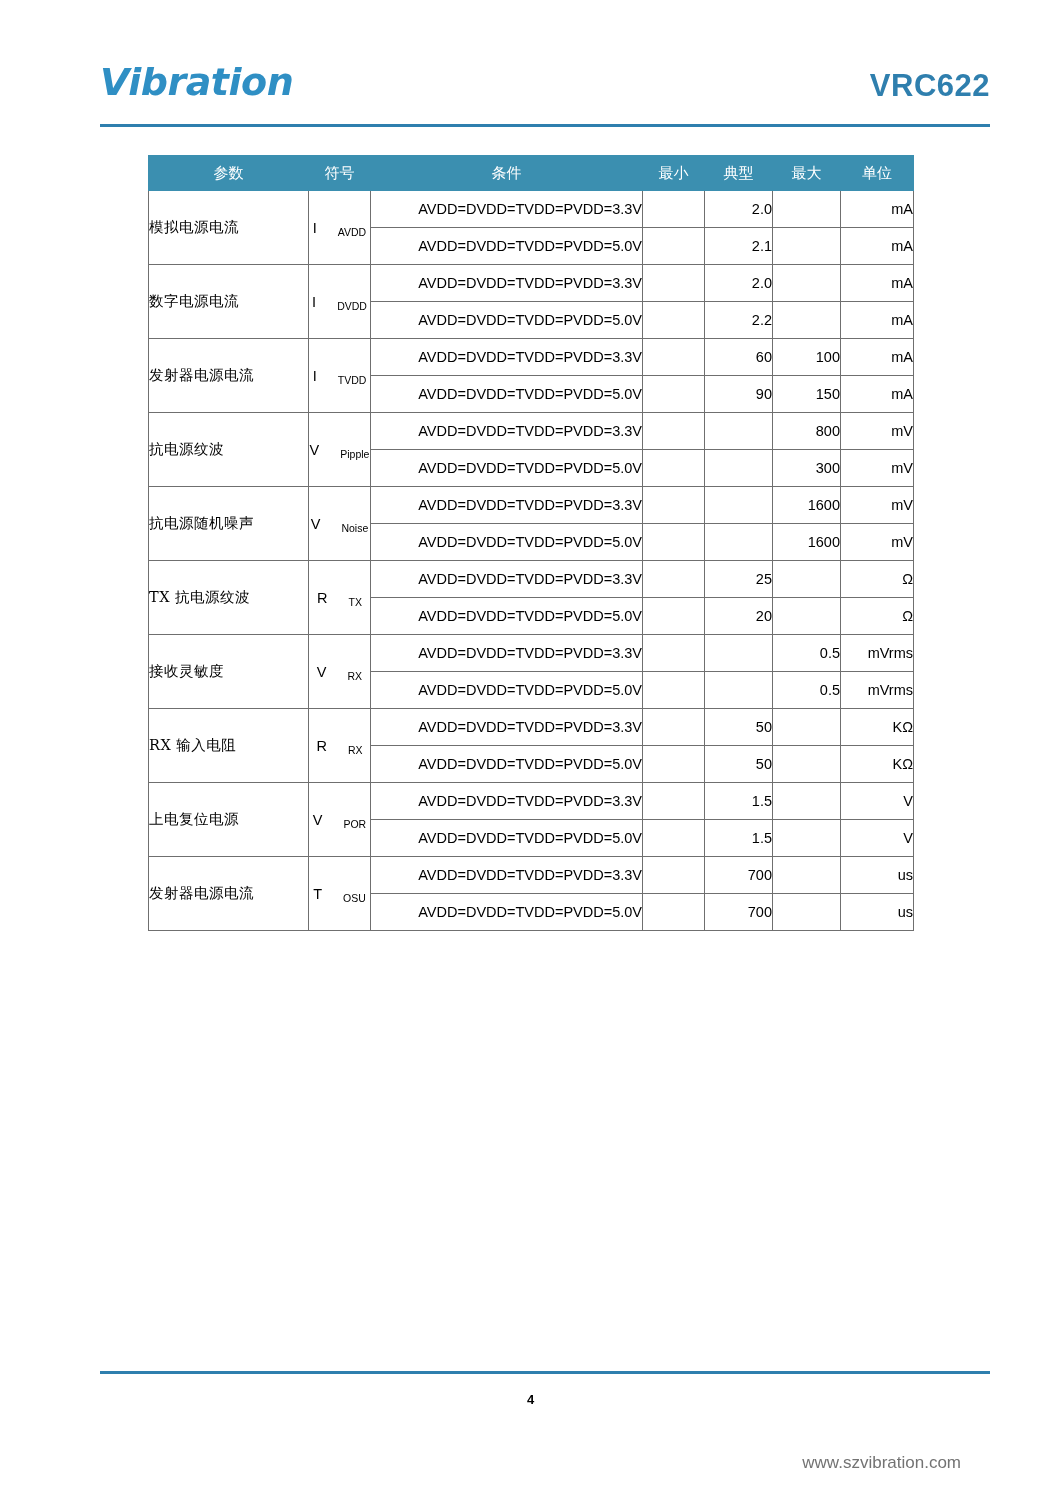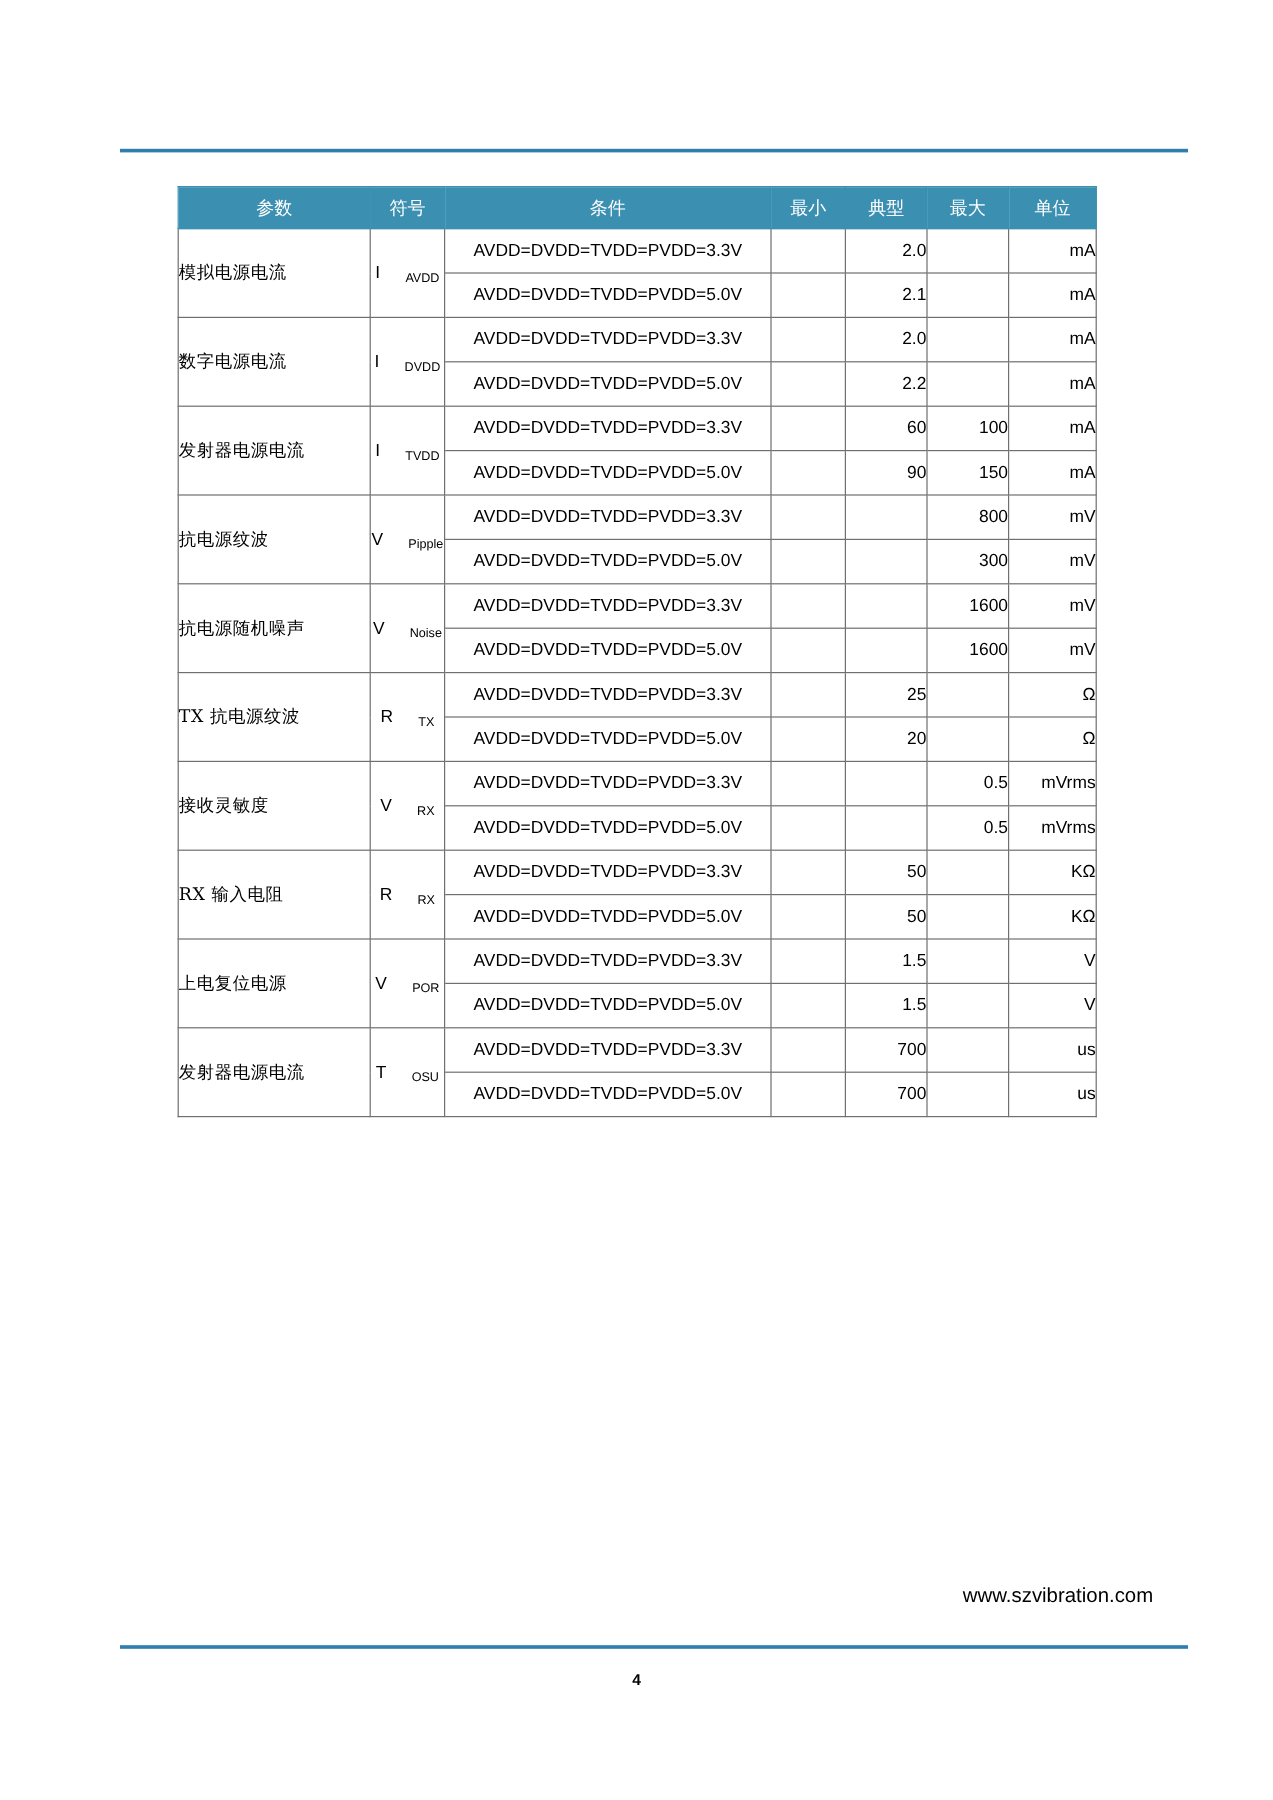--- a/index.html
+++ b/index.html
@@ -107,21 +107,21 @@
     white-space: nowrap;
   }
   td.symbol sub {
     font-size: 10.5px;
     vertical-align: baseline;
     position: relative;
     top: 3px;
     margin-left: 21px;
   }
   td.cond {
-    text-align: center;
+    text-align: right;
     padding-left: 4px;
     font-size: 14px;
     white-space: nowrap;
   }
   td.num {
     text-align: right;
     font-size: 14.5px;
   }
   td.unit {
     text-align: right;
@@ -143,30 +143,34 @@
     right: 0;
     top: 1392px;
     text-align: center;
     font-size: 13px;
     font-weight: bold;
     color: #000;
   }
   .footer-url {
     position: absolute;
     right: 100px;
-    top: 1320px;
+    top: 1453px;
     font-size: 17px;
-    color: #000000;
+    color: #737373;
   }
 </style>
 </head>
 <body>
 
 <div class="page">
 
+  <div class="header">
+    <div class="logo">Vibration</div>
+    <div class="doc-code">VRC622</div>
+  </div>
   <div class="header-rule"></div>
 
   <div class="table-wrap">
     <table class="spec">
       <colgroup>
         <col class="col-param">
           <col class="col-symbol">
           <col class="col-cond">
         <col class="col-min">
           <col class="col-typ">

